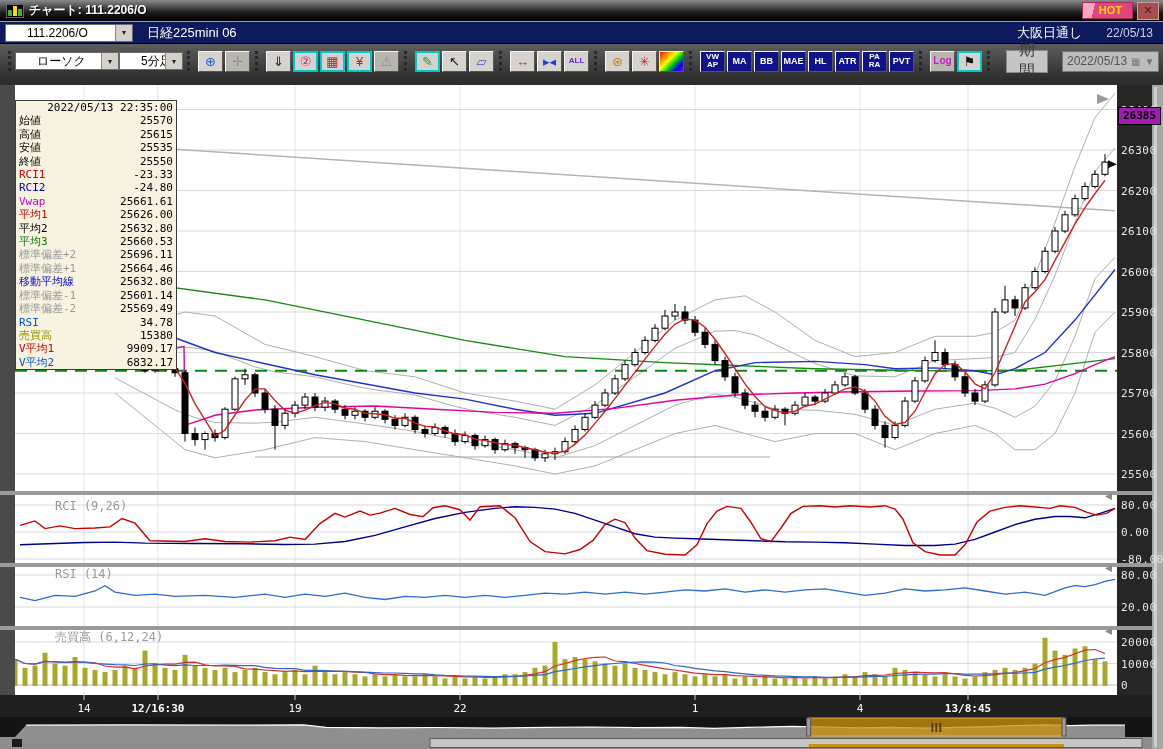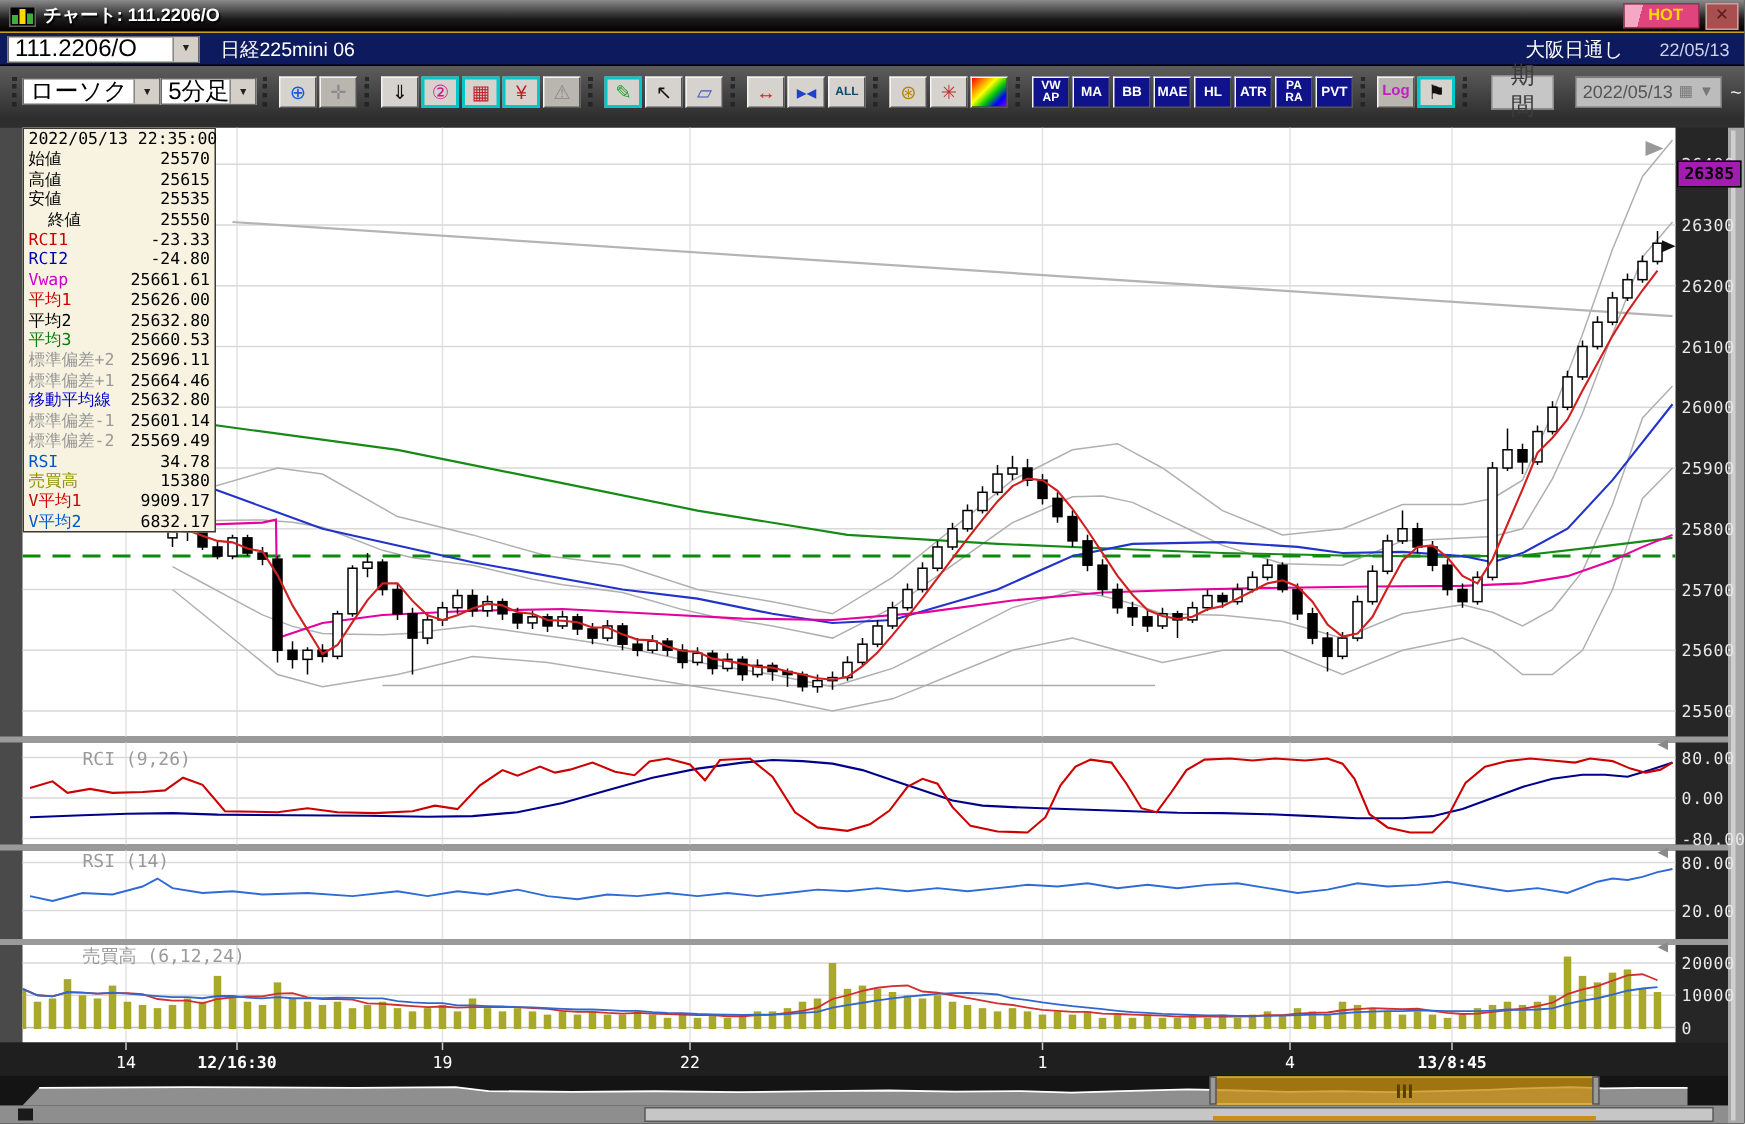--- a/index.html
+++ b/index.html
@@ -17,21 +17,21 @@
   .title-text{color:#fff;font-size:12px;font-weight:bold;text-shadow:1px 1px 1px #000;}
   .tb-right{margin-left:auto;display:flex;align-items:center;gap:4px;margin-right:4px;}
   .hot{height:15px;line-height:15px;padding:0 10px 0 16px;font-size:11px;font-weight:bold;color:#ffd800;
     background:linear-gradient(105deg,#f4a8c4 0 12px,#e0447c 12px);border:1px solid #aa2a5a;}
   .closebtn{width:20px;height:16px;background:#a85050;border:1px solid #caa0a0;color:#5a1a1a;
     font-size:11px;font-weight:bold;text-align:center;line-height:15px;}
   
   .row2{position:absolute;top:22px;left:0;width:100%;height:22px;background:#0d1a5e;display:flex;align-items:center;box-sizing:border-box;border-bottom:1px solid #000;}
   .sym-combo{margin-left:5px;width:128px;}
   .combo{background:#fff;height:18px;display:flex;align-items:center;border:1px solid #6a6a6a;box-sizing:border-box;}
-  .combo .txt{flex:1;padding:0 4px;font-size:16px;color:#000;white-space:nowrap;overflow:hidden;}
+  .combo .txt{flex:1;padding:0 21px;font-size:12px;color:#000;white-space:nowrap;overflow:hidden;}
   .combo .dd{width:16px;height:100%;background:#d4d0c8;border-left:1px solid #888;font-size:7px;color:#222;
     display:flex;align-items:center;justify-content:center;}
   .instrument{color:#fff;font-size:13px;margin-left:14px;}
   .row2-right{margin-left:auto;display:flex;align-items:baseline;gap:24px;margin-right:10px;}
   .session{color:#fff;font-size:13px;}
   .session-date{color:#cdd2e8;font-size:12px;}
   
   .toolbar{position:absolute;top:44px;left:0;width:100%;height:34px;
     background:linear-gradient(#5d5d5d,#2f2f2f);display:flex;align-items:center;box-sizing:border-box;padding-left:4px;}
   .tb-handle{width:3px;height:20px;border-left:3px dotted #1f1f1f;margin:0 4px;opacity:.8;}
@@ -44,21 +44,21 @@
   .tbico.log{background:#b9b6b0;color:#c020c0;font-weight:bold;font-size:10px;}
   .tbico.rainbow{background:linear-gradient(135deg,#f00,#ff8000,#ff0,#0c0,#00f,#8000ff);}
   .tbico .allw{font-size:8px;font-weight:bold;}
   .btn-period{background:#c6c6c6;color:#3c3c3c;border:1px solid #8a8a8a;height:21px;padding:0 12px;font-size:16px;
     display:flex;align-items:center;margin:0 12px;font-family:Liberation Serif, serif;}
   .datef{background:#bcbcbc;border:1px solid #777;height:21px;display:flex;align-items:center;font-size:12px;
     color:#555;padding:0 4px;gap:4px;box-sizing:border-box;margin:0 2px;}
   .datef .cal{font-size:10px;color:#777;}
   .tilde{color:#eee;font-size:13px;margin:0 4px;}
   
-  #datapanel{position:absolute;left:15px;top:85px;width:129px;background:#f7f3e0;border:1px solid #3a3a3a;
+  #datapanel{position:absolute;left:15px;top:100px;width:162px;background:#f7f3e0;border:1px solid #3a3a3a;
     font-family:"DejaVu Sans Mono","Liberation Mono",monospace;font-size:11px;box-sizing:border-box;z-index:5;}
   .dp-head{text-align:right;padding:0 3px;line-height:13.4px;color:#000;white-space:nowrap;}
   .dp-row{display:flex;justify-content:space-between;line-height:13.4px;padding:0 3px;white-space:nowrap;}
   .dp-row .v{color:#000;}
   
   #lasttip{position:absolute;left:1118px;top:107px;width:41px;height:16px;background:#a21caf;border:1px solid #000;
     font-family:"DejaVu Sans Mono",monospace;font-size:11px;font-weight:bold;color:#000;text-align:center;line-height:15px;z-index:6;}
   svg{position:absolute;left:0;top:85px;}
   svg text{font-family:"DejaVu Sans Mono","Liberation Mono",monospace;}
 </style>
@@ -112,21 +112,21 @@
         <span class="tbico cyan" style="color: rgb(192, 32, 32);">▦</span>
         <span class="tbico cyan" style="color: rgb(192, 32, 32);">¥</span>
         <span class="tbico disabled" style="color: rgb(138, 138, 138);">⚠</span>
         <span class="tb-handle"></span>
         <span class="tbico cyan" style="color: rgb(31, 158, 48);">✎</span>
         <span class="tbico flat" style="color: rgb(17, 17, 17);">↖</span>
         <span class="tbico flat" style="color: rgb(74, 82, 192);">▱</span>
         <span class="tb-handle"></span>
         <span class="tbico flat" style="color: rgb(208, 32, 32);">↔</span>
         <span class="tbico flat" style="color: rgb(32, 64, 208);">▸◂</span>
-        <span class="tbico flat" style="color: #0c4a6e;">
+        <span class="tbico flat" style="color: #6d28d9;">
           <span class="allw">ALL</span>
         </span>
         <span class="tb-handle"></span>
         <span class="tbico flat" style="color: rgb(184, 134, 11);">⊛</span>
         <span class="tbico flat" style="color: rgb(192, 48, 48);">✳</span>
         <span class="tbico rainbow" style="color: rgb(0, 0, 0);"></span>
         <span class="tb-handle"></span>
         <span class="tbico navy" style="color: rgb(255, 255, 255);">
           <span class="two">VW<br>AP</span>
         </span>
@@ -629,21 +629,21 @@
       </div>
       <div class="dp-row">
         <span style="color: rgb(0, 0, 0);">高値</span>
         <span class="v">25615</span>
       </div>
       <div class="dp-row">
         <span style="color: rgb(0, 0, 0);">安値</span>
         <span class="v">25535</span>
       </div>
       <div class="dp-row">
-        <span style="color: rgb(0, 0, 0); margin-left: 13px;">終値</span>
+        <span style="color: rgb(0, 0, 0);">終値</span>
         <span class="v">25550</span>
       </div>
       <div class="dp-row">
         <span style="color: rgb(204, 0, 0);">RCI1</span>
         <span class="v">-23.33</span>
       </div>
       <div class="dp-row">
         <span style="color: rgb(0, 0, 170);">RCI2</span>
         <span class="v">-24.80</span>
       </div>

